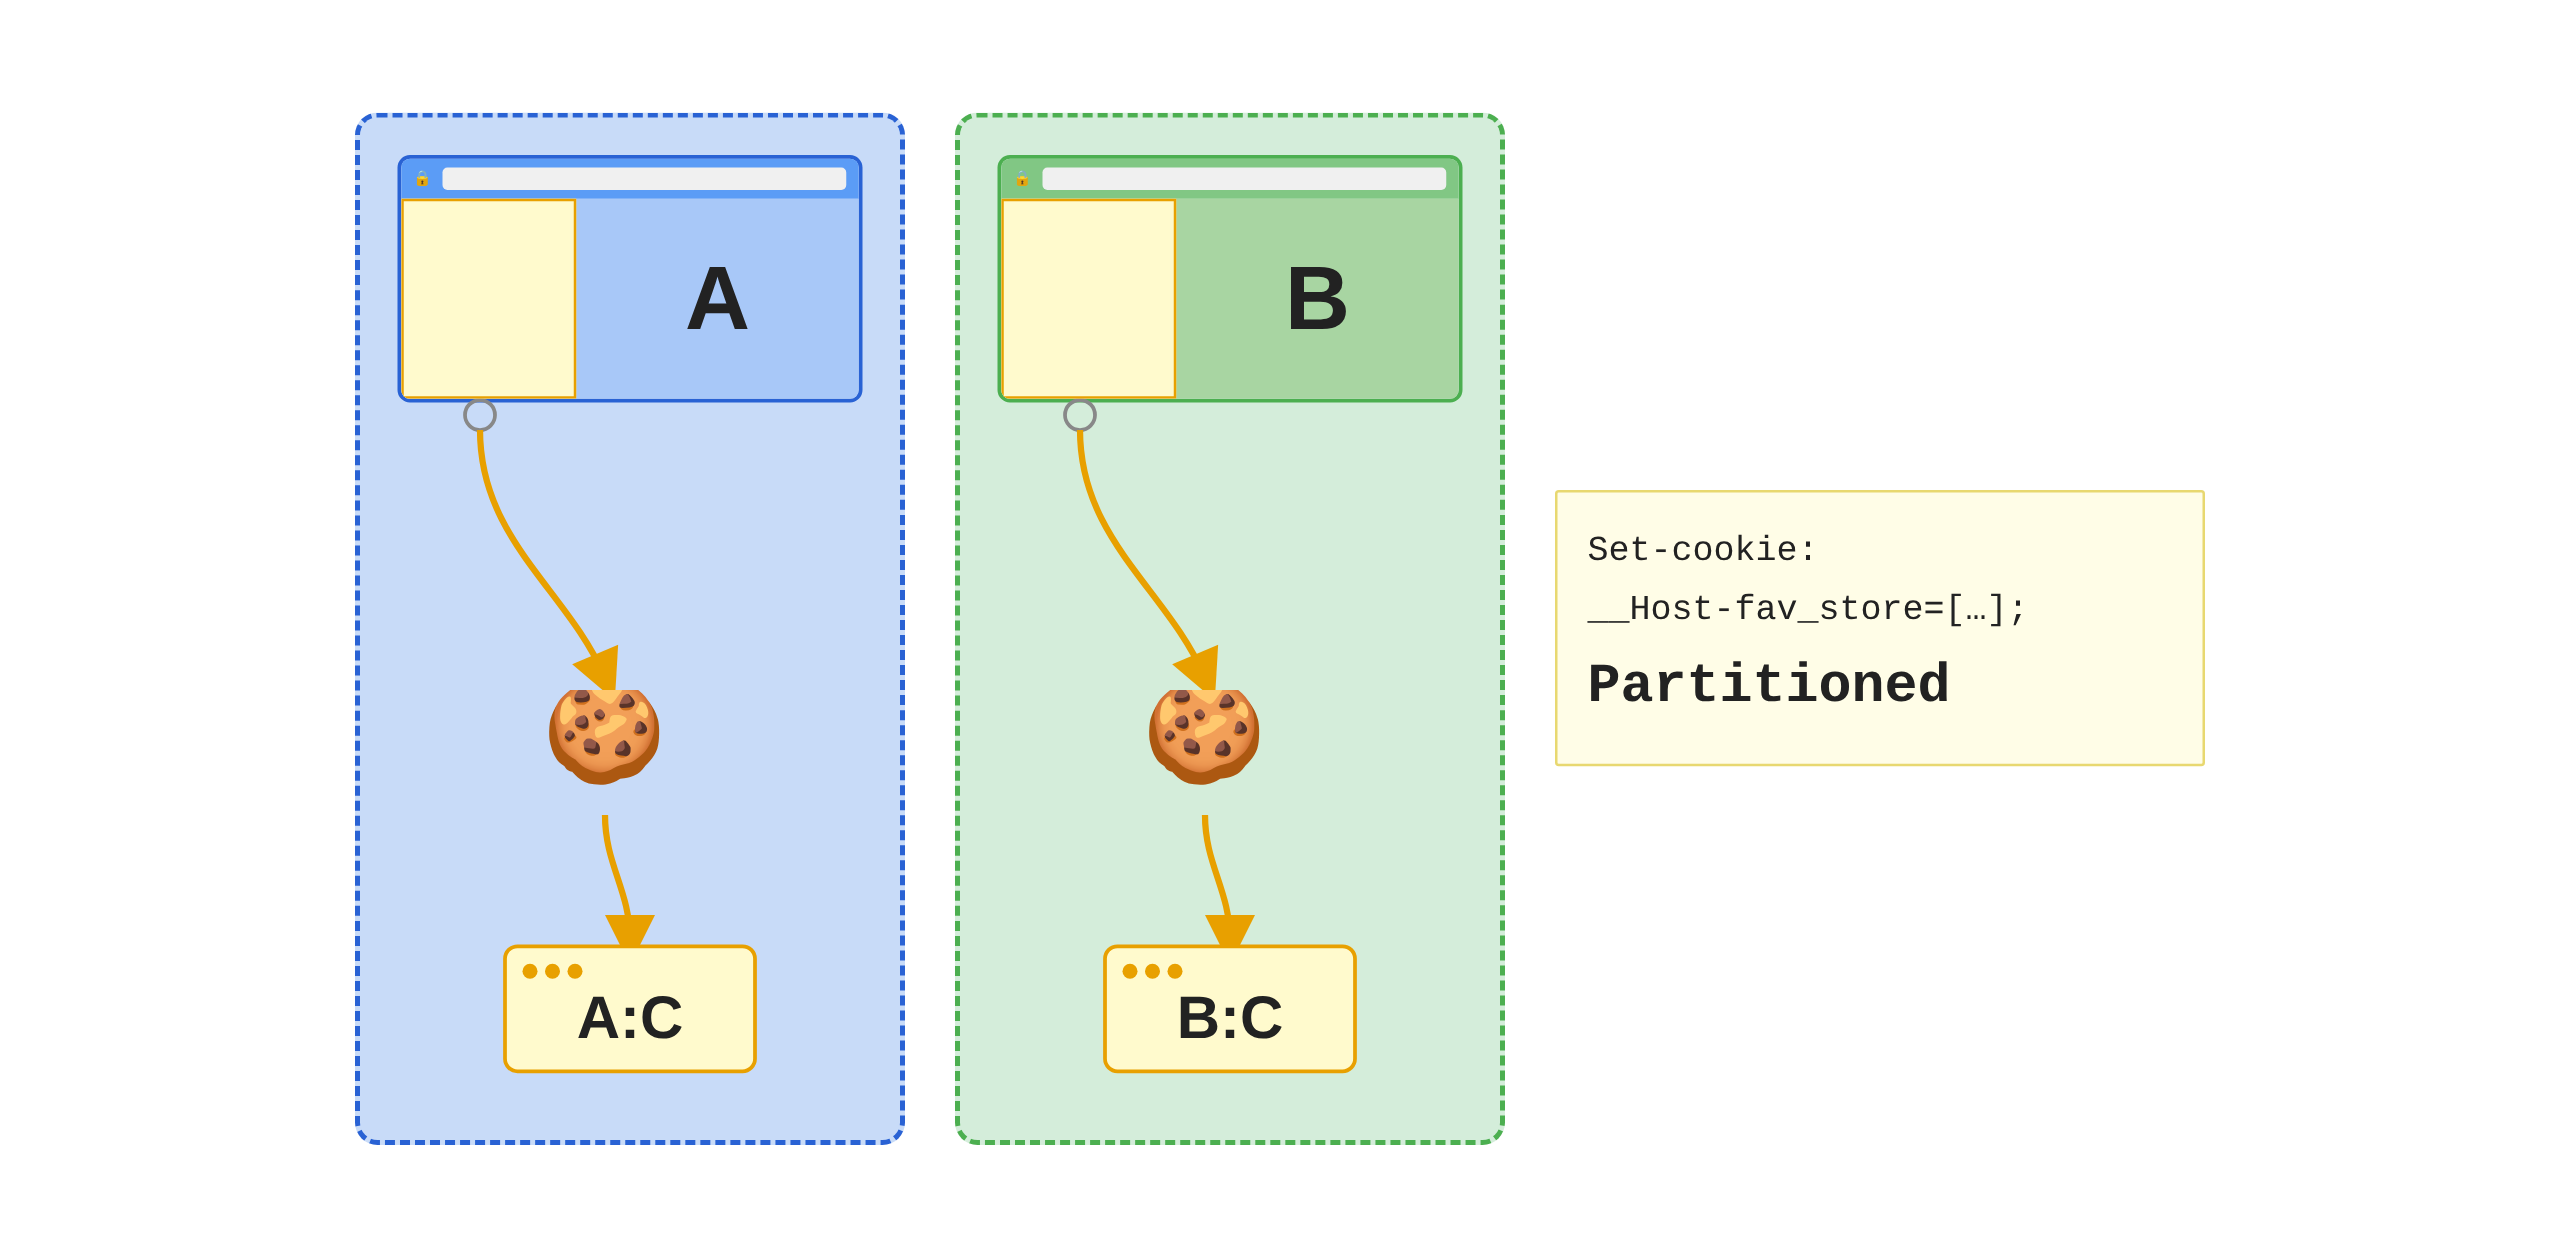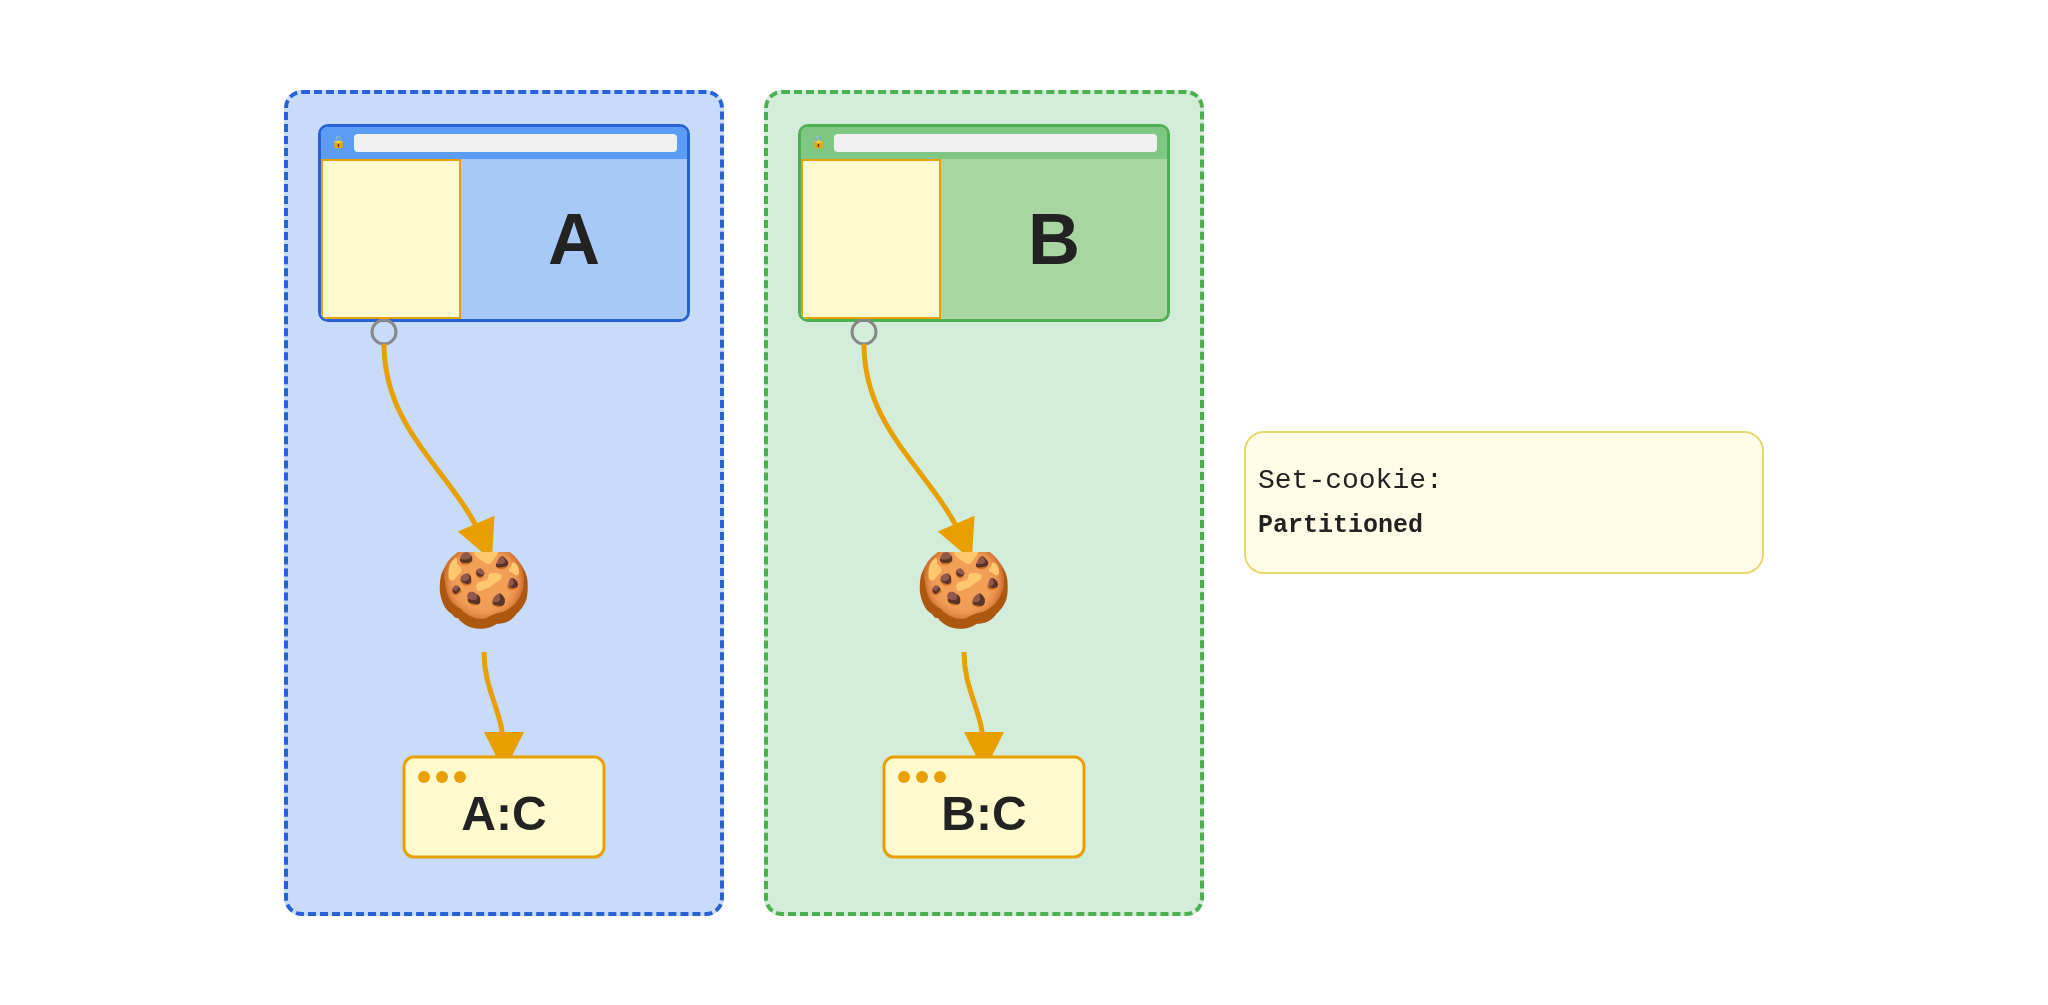--- a/index.html
+++ b/index.html
@@ -126,37 +126,37 @@
       font-family: Arial, sans-serif;
       font-size: 72px;
       font-weight: 900;
       color: #222;
     }
 
     
     .code-box {
       background: #fffde7;
       border: 2px solid #e8d870;
-      border-radius: 20px;
-      padding: 24px 12px;
+      border-radius: 3px;
+      padding: 24px 24px;
       font-family: 'Courier New', Courier, monospace;
       font-size: 28px;
       line-height: 1.7;
       white-space: nowrap;
       min-width: 520px;
     }
 
     .code-line {
       display: block;
       color: #222;
     }
 
     .code-line.bold {
       font-weight: 900;
-      font-size: 25px;
+      font-size: 44px;
     }
   </style>
 </head>
 <body>
 
 <div class="diagram-container">
 
   <div class="partition-box blue">
 
     <div class="browser-window blue-border">
@@ -239,16 +239,17 @@
       <rect x="90" y="445" width="200" height="100" rx="10" fill="#fffacd" stroke="#e8a000" stroke-width="3"></rect>
       <circle cx="110" cy="465" r="6" fill="#e8a000"></circle>
       <circle cx="128" cy="465" r="6" fill="#e8a000"></circle>
       <circle cx="146" cy="465" r="6" fill="#e8a000"></circle>
       <text x="190" y="518" text-anchor="middle" font-family="Arial,sans-serif" font-size="48" font-weight="900" fill="#222">B:C</text>
     </svg>
   </div>
 
   <div class="code-box">
     <span class="code-line">Set-cookie:</span>
+    <span class="code-line">__Host-fav_store=[…];</span>
     <span class="code-line bold">Partitioned</span>
   </div>
 
 </div>
 
 </body></html>

